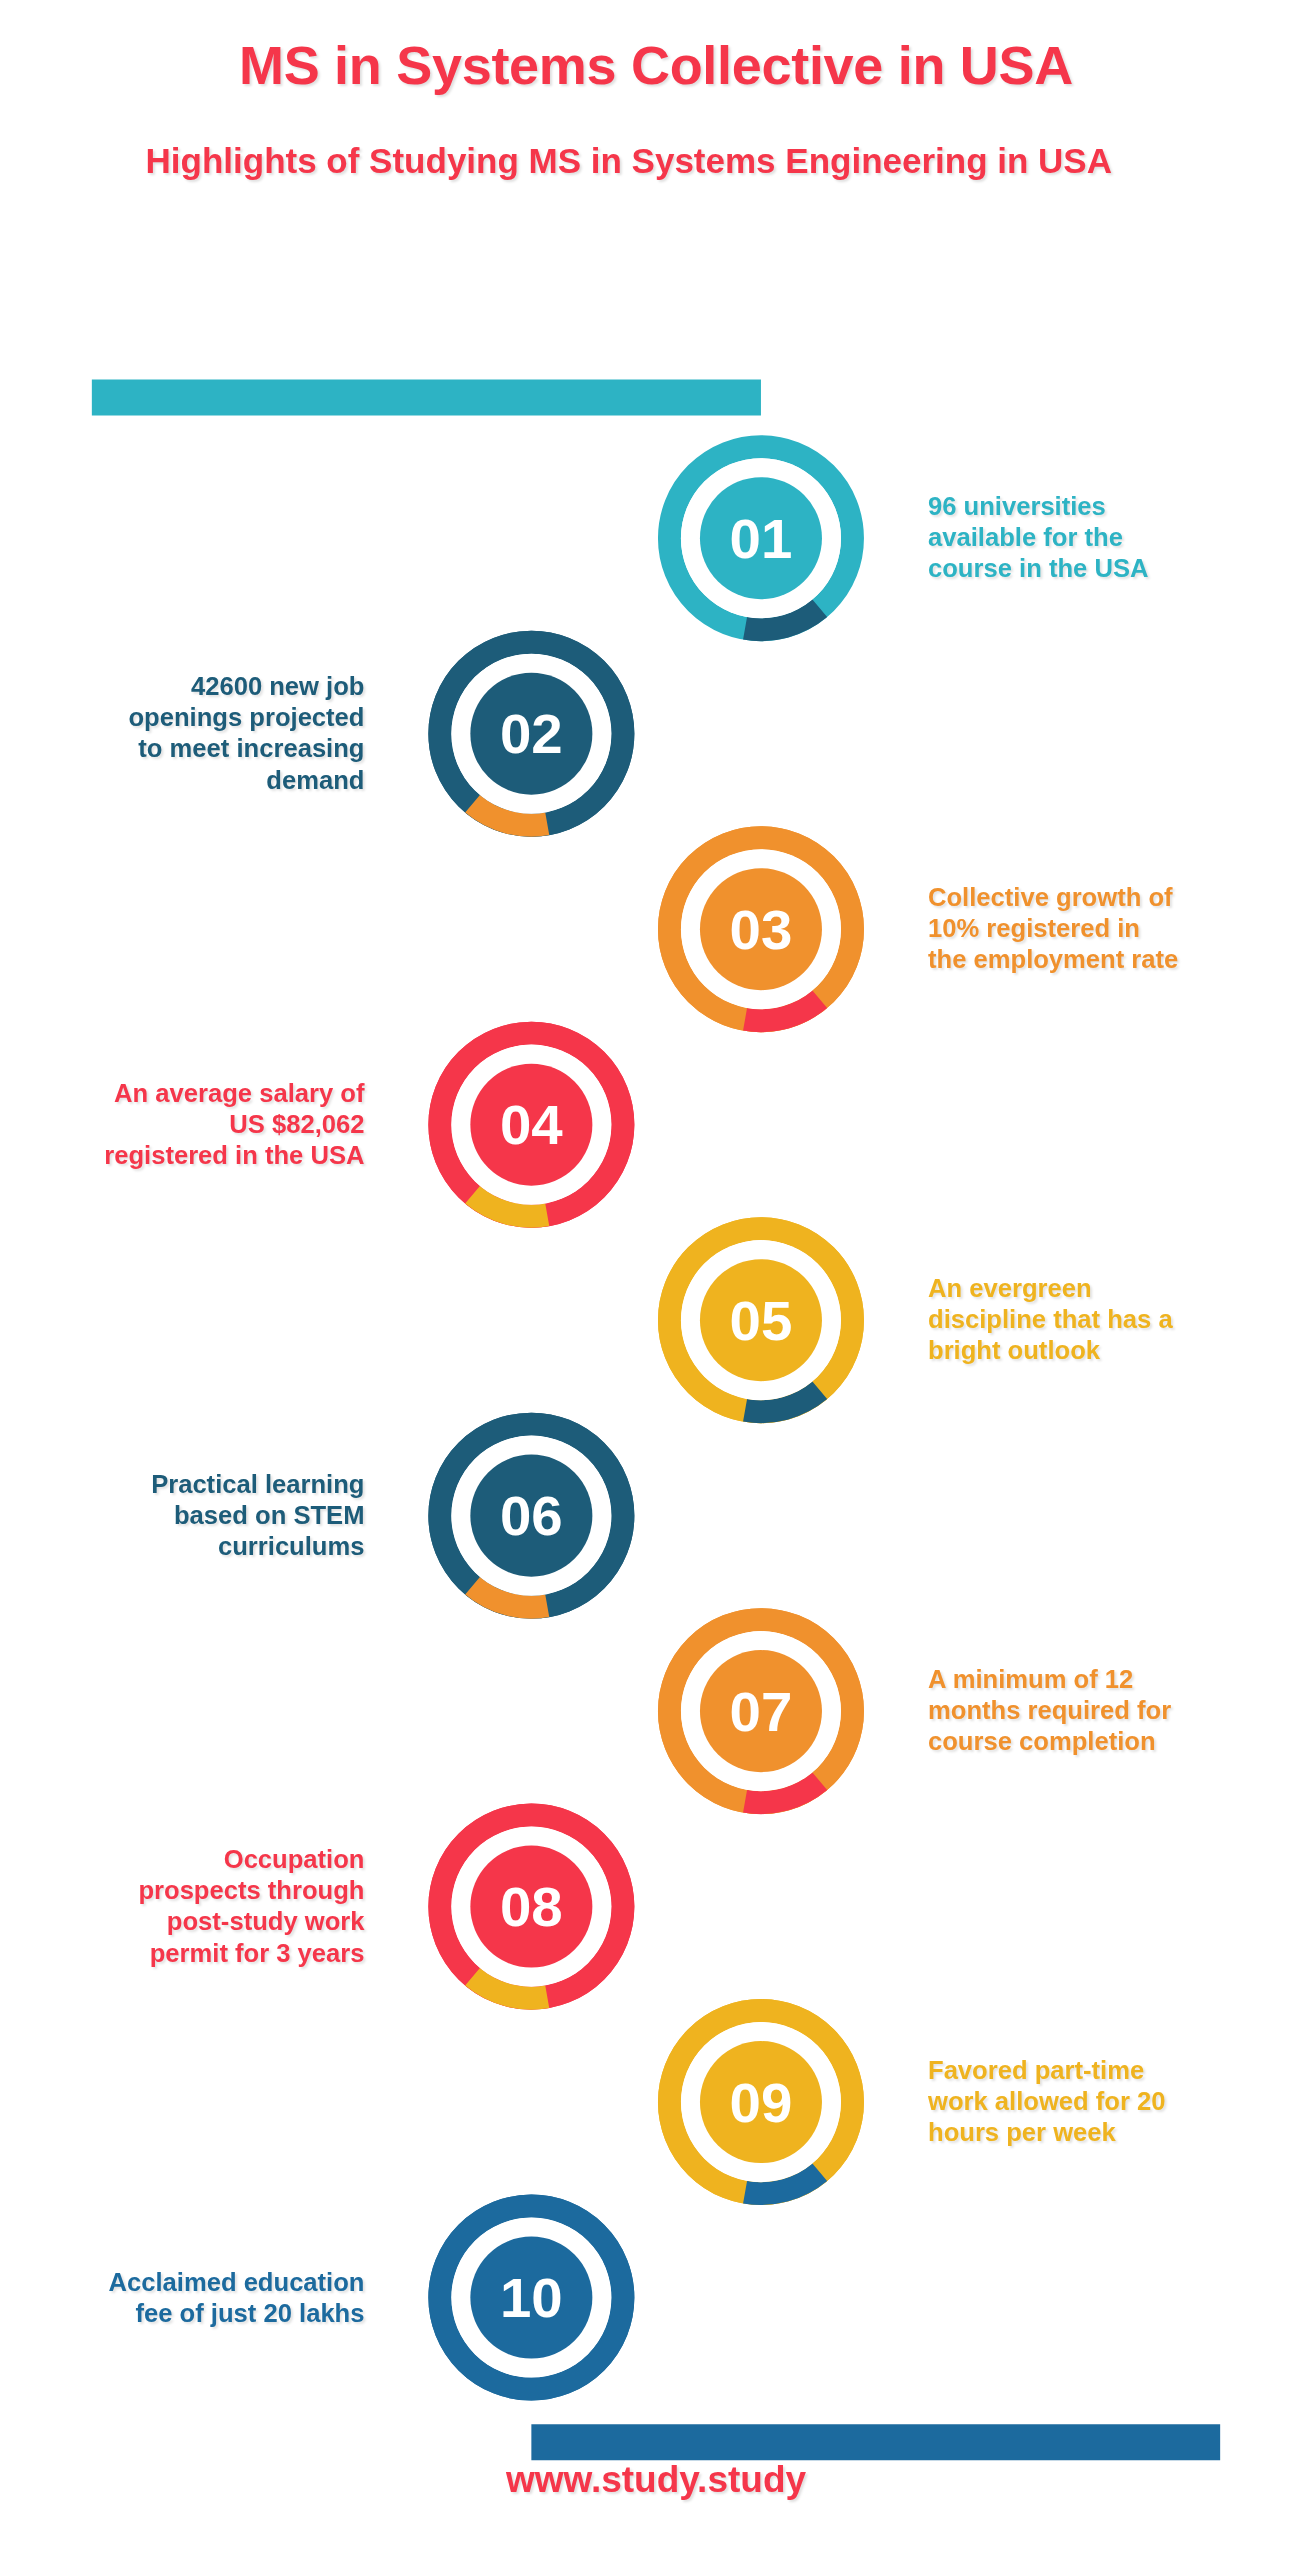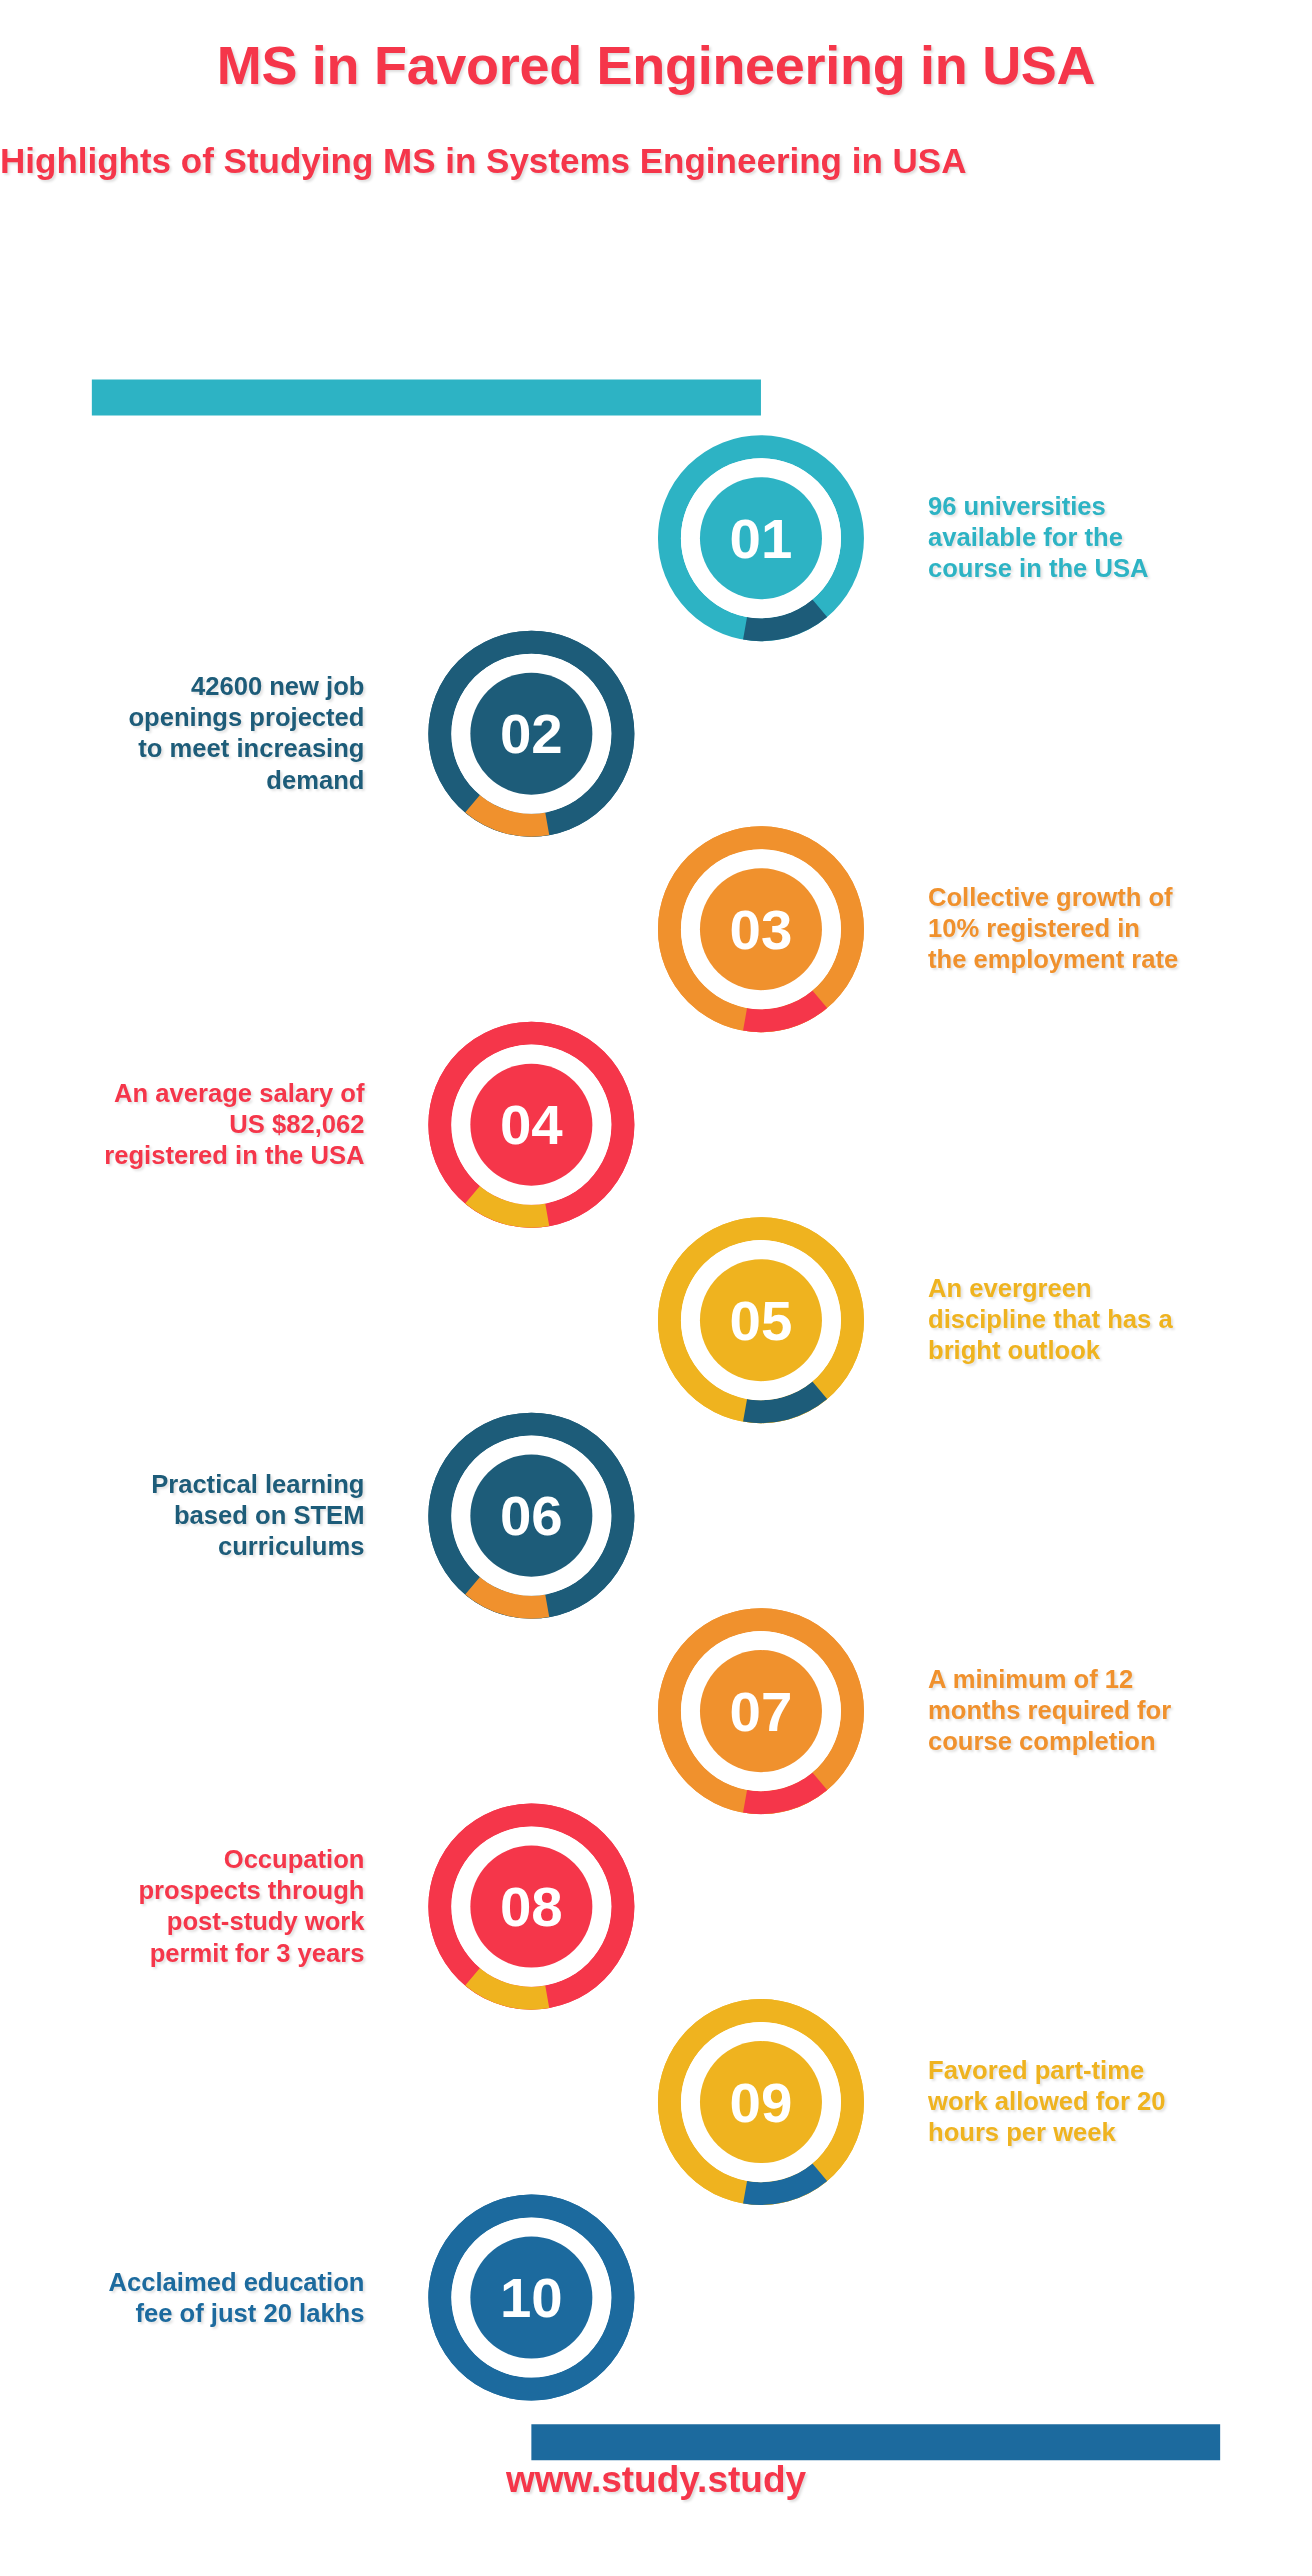--- a/index.html
+++ b/index.html
@@ -13,21 +13,21 @@
   #page{position:relative;width:1312px;height:2576px;background:#fff;}
 
   .title{
     position:absolute;top:34px;left:0;width:1312px;text-align:center;
     font-size:54px;font-weight:bold;letter-spacing:-0.3px;
     color:#F5364A;
     text-shadow:2px 2px 2.6px rgba(0,0,0,0.13);
     font-family:"Liberation Sans", sans-serif;
   }
   .subtitle{
-    position:absolute;top:141px;left:0;width:1112px;text-align:left;
+    position:absolute;top:141px;left:0;width:1112px;text-align:right;
     font-size:35px;font-weight:bold;
     color:#F5364A;
     text-shadow:2px 2px 2.6px rgba(0,0,0,0.13);
   }
   .footer{
     position:absolute;top:2459px;left:0;width:1312px;text-align:center;
     font-size:37px;font-weight:bold;
     color:#F5364A;
     text-shadow:2px 2px 2.6px rgba(0,0,0,0.13);
   }
@@ -43,21 +43,21 @@
     white-space:pre-line;
   }
   .cap-right{text-align:left;}
   .cap-left{text-align:right;}
 </style>
 </head>
 <body>
 
 <div id="page">
 
-  <div class="title">MS in Favored Engineering in USA</div>
+  <div class="title">MS in Systems Collective in USA</div>
   <div class="subtitle">Highlights of Studying MS in Systems Engineering in USA</div>
 
   <svg id="chain" viewBox="0 0 2000 3926" xmlns="http://www.w3.org/2000/svg">
       <path d="M 140 578 H 1160 V 633 H 140 Z" fill="#2DB3C4"></path>
       <path d="M 1160 680.5 A 139.5 139.5 0 0 1 1160.0002434734306 680.5000000002125"></path>
       <circle cx="1160" cy="820" r="139.5" fill="none" stroke="#2DB3C4" stroke-width="35"></circle>
       <path d="M 1135.7760792154631 957.3806815452031 A 139.5 139.5 0 0 0 1249.6688715512723 926.8631998150975" fill="none" stroke="#1D5C79" stroke-width="35"></path>
       <circle cx="810" cy="1118" r="139.5" fill="none" stroke="#ffffff" stroke-width="59"></circle>
       <circle cx="810" cy="1118" r="139.5" fill="none" stroke="#1D5C79" stroke-width="35"></circle>
       <circle cx="810" cy="1118" r="139.5" fill="none" stroke="#1D5C79" stroke-width="35"></circle>

